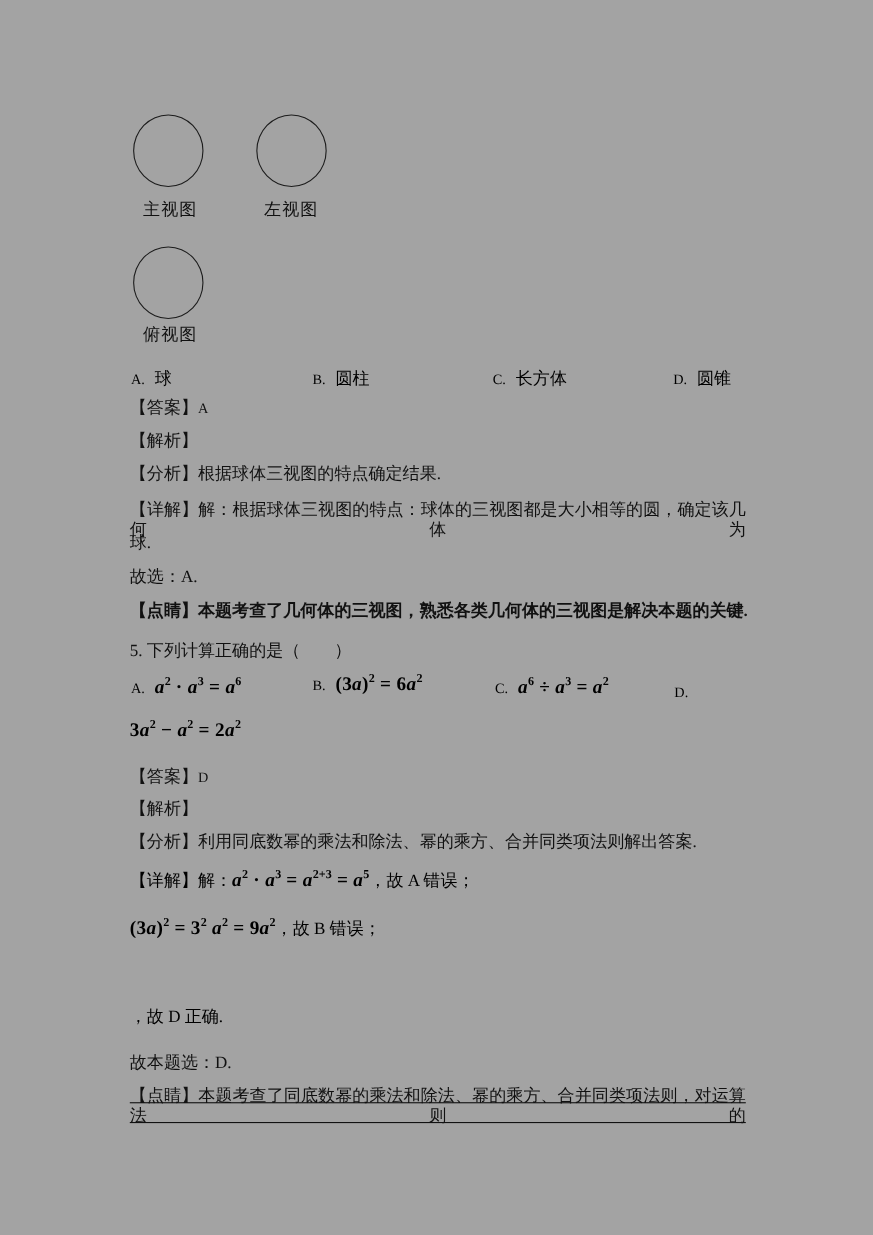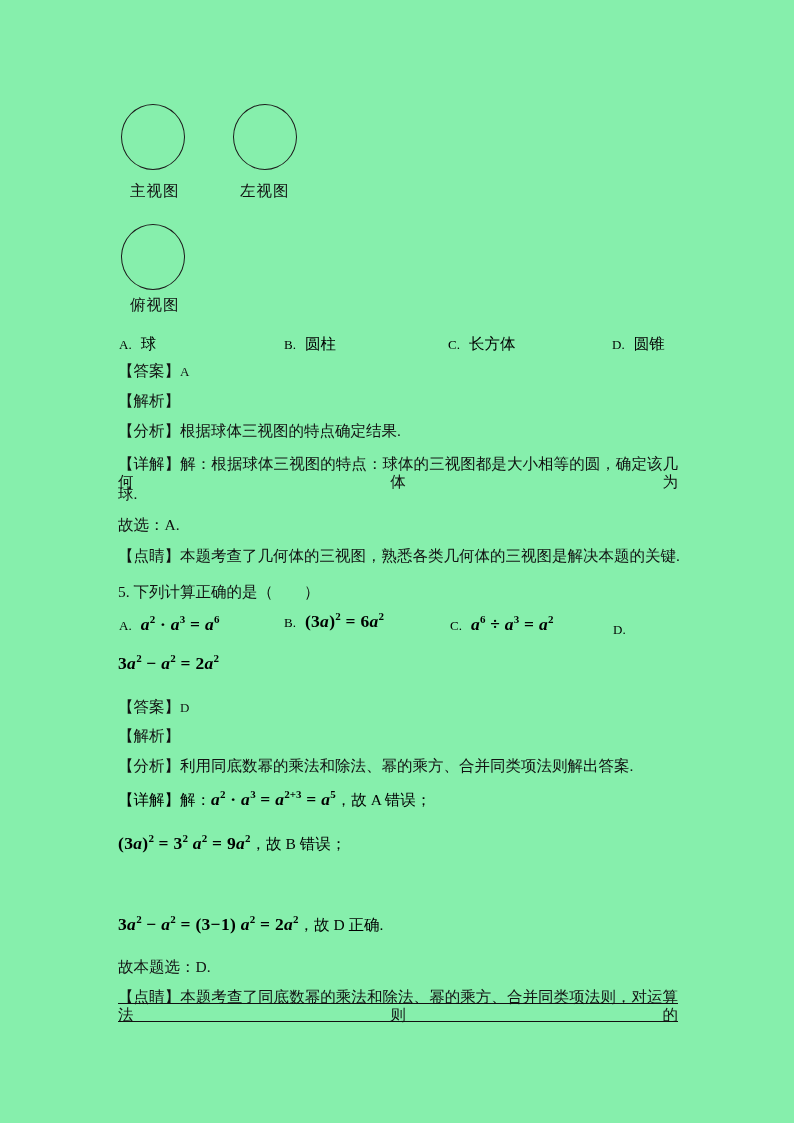--- a/index.html
+++ b/index.html
@@ -1,21 +1,21 @@
 <!DOCTYPE html>
 <html><head>
 <meta charset="utf-8">
 <style>
   html,body{margin:0;padding:0;}
   body{
     width:794px;height:1123px;background:#ffffff;color:#000;
     font-family:"Liberation Serif","DejaVu Serif",serif;
     position:relative;overflow:hidden;
   }
-  .page{position:absolute;inset:0;background:#86efac;}
+  .page{position:absolute;inset:0;background:#a3a3a3;}
   
   .circle{
     position:absolute;width:62px;height:64px;
     border:1.4px solid #1c1c1c;border-radius:50%;
     background:transparent;
   }
   .viewlabel{
     position:absolute;font-size:15.5px;line-height:17px;
     letter-spacing:1px;color:#111;white-space:pre;
   }
@@ -73,21 +73,21 @@
   <div class="opt" style="left:612px;top:334px;">
     <span class="letter">D.</span><span>圆锥</span>
   </div>
 
   <div class="line" style="top:362px;"><span>【答案】</span><span class="latin">A</span></div>
   <div class="line" style="top:392px;">【解析】</div>
   <div class="line" style="top:422px;">【分析】根据球体三视图的特点确定结果.</div>
   <div class="line just" style="top:455px;">【详解】解：根据球体三视图的特点：球体的三视图都是大小相等的圆，确定该几何体为</div>
   <div class="line" style="top:485px;">球.</div>
   <div class="line" style="top:516px;">故选：A.</div>
-  <div class="line" style="top:547px;">【点睛】本题考查了几何体的三视图，熟悉各类几何体的三视图是解决本题的关键.</div>
+  <div class="line" style="top:547px;font-weight:bold;">【点睛】本题考查了几何体的三视图，熟悉各类几何体的三视图是解决本题的关键.</div>
 
   <div class="line" style="top:583px;">5. 下列计算正确的是（　　）</div>
 
   <div class="opt" style="left:119px;top:614px;">
     <span class="letter">A.</span><span class="math"><i>a</i><sup>2</sup> · <i>a</i><sup>3</sup> = <i>a</i><sup>6</sup></span>
   </div>
   <div class="opt" style="left:284px;top:611px;">
     <span class="letter">B.</span><span class="math">(3<i>a</i>)<sup>2</sup> = 6<i>a</i><sup>2</sup></span>
   </div>
   <div class="opt" style="left:450px;top:614px;">
@@ -104,19 +104,19 @@
   <div class="line" style="top:727px;">【解析】</div>
   <div class="line" style="top:757px;text-align:center;">【分析】利用同底数幂的乘法和除法、幂的乘方、合并同类项法则解出答案.</div>
 
   <div class="mrow" style="top:789px;">
     <span class="pre">【详解】解：</span><span class="math"><i>a</i><sup>2</sup> · <i>a</i><sup>3</sup> = <i>a</i><sup>2+3</sup> = <i>a</i><sup>5</sup></span><span class="post">，故 A 错误；</span>
   </div>
   <div class="mrow" style="top:833px;">
     <span class="math">(3<i>a</i>)<sup>2</sup> = 3<sup>2</sup> <i>a</i><sup>2</sup> = 9<i>a</i><sup>2</sup></span><span class="post">，故 B 错误；</span>
   </div>
   <div class="mrow" style="top:914px;">
-    <span class="math">3<i>a</i><sup>2</sup> − <i>a</i><sup>2</sup> = (3−1) <i>a</i><sup>2</sup> = 2<i>a</i><sup>2</sup></span><span class="post">，故 D 正确.</span>
+    <span class="post">，故 D 正确.</span>
   </div>
 
   <div class="line" style="top:958px;">故本题选：D.</div>
   <div class="line just" style="top:988px;text-decoration:underline;">【点睛】本题考查了同底数幂的乘法和除法、幂的乘方、合并同类项法则，对运算法则的</div>
 
 </div>
 
 </body></html>

